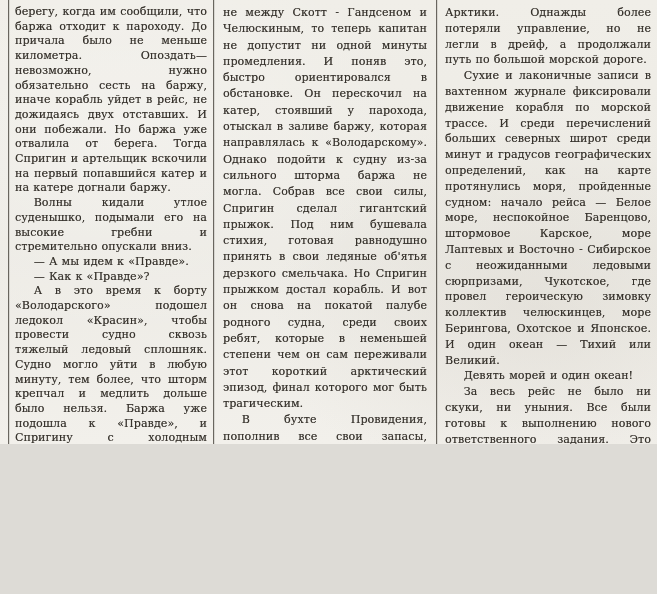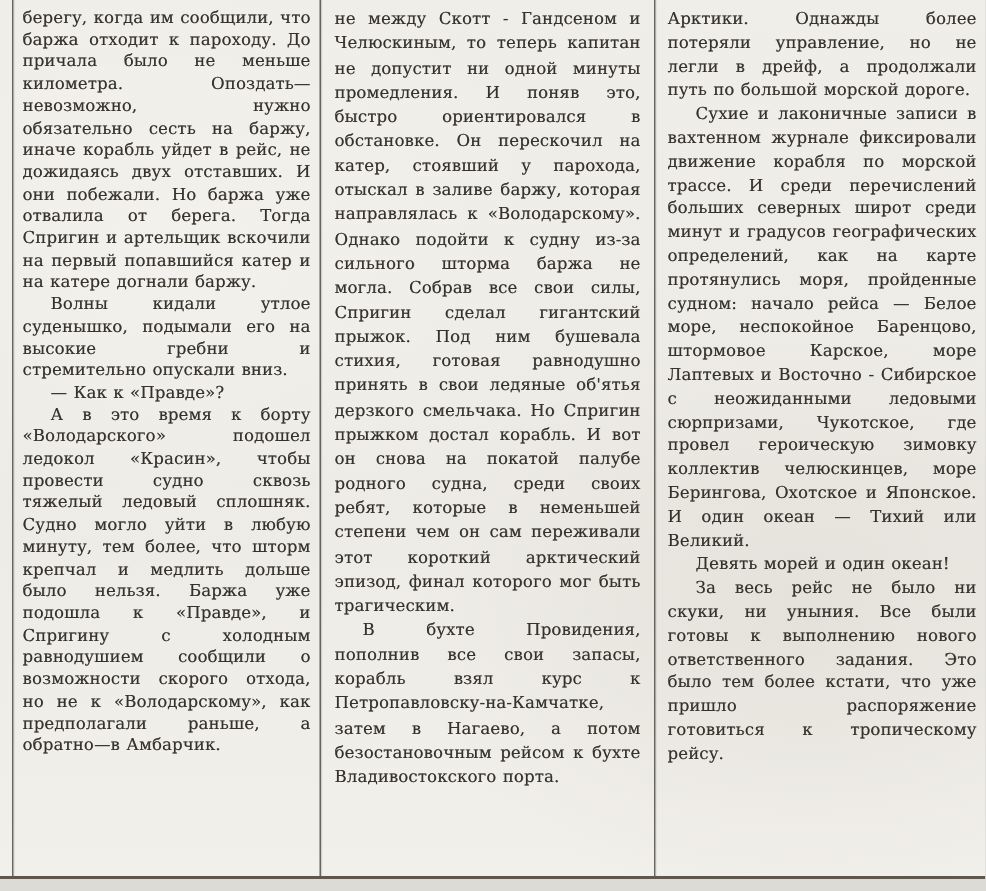--- a/index.html
+++ b/index.html
@@ -5,21 +5,21 @@
   html, body {
     margin: 0;
     padding: 0;
     width: 657px;
     height: 594px;
     background: #dddbd6;
   }
   .scan {
     position: relative;
     width: 657px;
-    height: 586px;
+    height: 444px;
     overflow: hidden;
     background:
       radial-gradient(ellipse 420px 300px at 18% 30%, rgba(255,255,255,0.25), rgba(255,255,255,0) 70%),
       radial-gradient(ellipse 380px 280px at 82% 70%, rgba(210,205,196,0.35), rgba(210,205,196,0) 70%),
       linear-gradient(180deg, #f0eee8 0%, #edebe5 55%, #f2f0eb 100%);
     font-family: "DejaVu Serif", "Liberation Serif", serif;
     color: #35312b;
   }
   .rule-v {
     position: absolute;
@@ -75,20 +75,21 @@
 
   <div class="rule-v rule-left"></div>
   <div class="rule-v rule-mid-1"></div>
   <div class="rule-v rule-mid-2"></div>
   <div class="rule-bottom"></div>
   <div class="bottom-strip"></div>
 
   <div class="col col-1">
     <p class="cont">берегу, когда им сообщили, что баржа отходит к пароходу. До причала было не меньше километра. Опоздать—невозможно, нужно обязательно сесть на баржу, иначе корабль уйдет в рейс, не дожидаясь двух отставших. И они побежали. Но баржа уже отвалила от берега. Тогда Спригин и артельщик вскочили на первый попавшийся катер и на катере догнали баржу.</p>
     <p>Волны кидали утлое суденышко, подымали его на высокие гребни и стремительно опускали вниз.</p>
+    <p>— А мы идем к «Правде».</p>
     <p>— Как к «Правде»?</p>
     <p>А в это время к борту «Володарского» подошел ледокол «Красин», чтобы провести судно сквозь тяжелый ледовый сплошняк. Судно могло уйти в любую минуту, тем более, что шторм крепчал и медлить дольше было нельзя. Баржа уже подошла к «Правде», и Спригину с холодным равнодушием сообщили о возможности скорого отхода, но не к «Володарскому», как предполагали раньше, а обратно—в Амбарчик.</p>
 
   </div>
 
   <div class="col col-2">
     <p class="cont">не между Скотт - Гандсеном и Челюскиным, то теперь капитан не допустит ни одной минуты промедления. И поняв это, быстро ориентировался в обстановке. Он перескочил на катер, стоявший у парохода, отыскал в заливе баржу, которая направлялась к «Володарскому». Однако подойти к судну из-за сильного шторма баржа не могла. Собрав все свои силы, Спригин сделал гигантский прыжок. Под ним бушевала стихия, готовая равнодушно принять в свои ледяные об'ятья дерзкого смельчака. Но Спригин прыжком достал корабль. И вот он снова на покатой палубе родного судна, среди своих ребят, которые в неменьшей степени чем он сам переживали этот короткий арктический эпизод, финал которого мог быть трагическим.</p>
     <p>В бухте Провидения, пополнив все свои запасы, корабль взял курс к Петропавловску-на-Камчатке, затем в Нагаево, а потом безостановочным рейсом к бухте Владивостокского порта.</p>
 
   </div>

